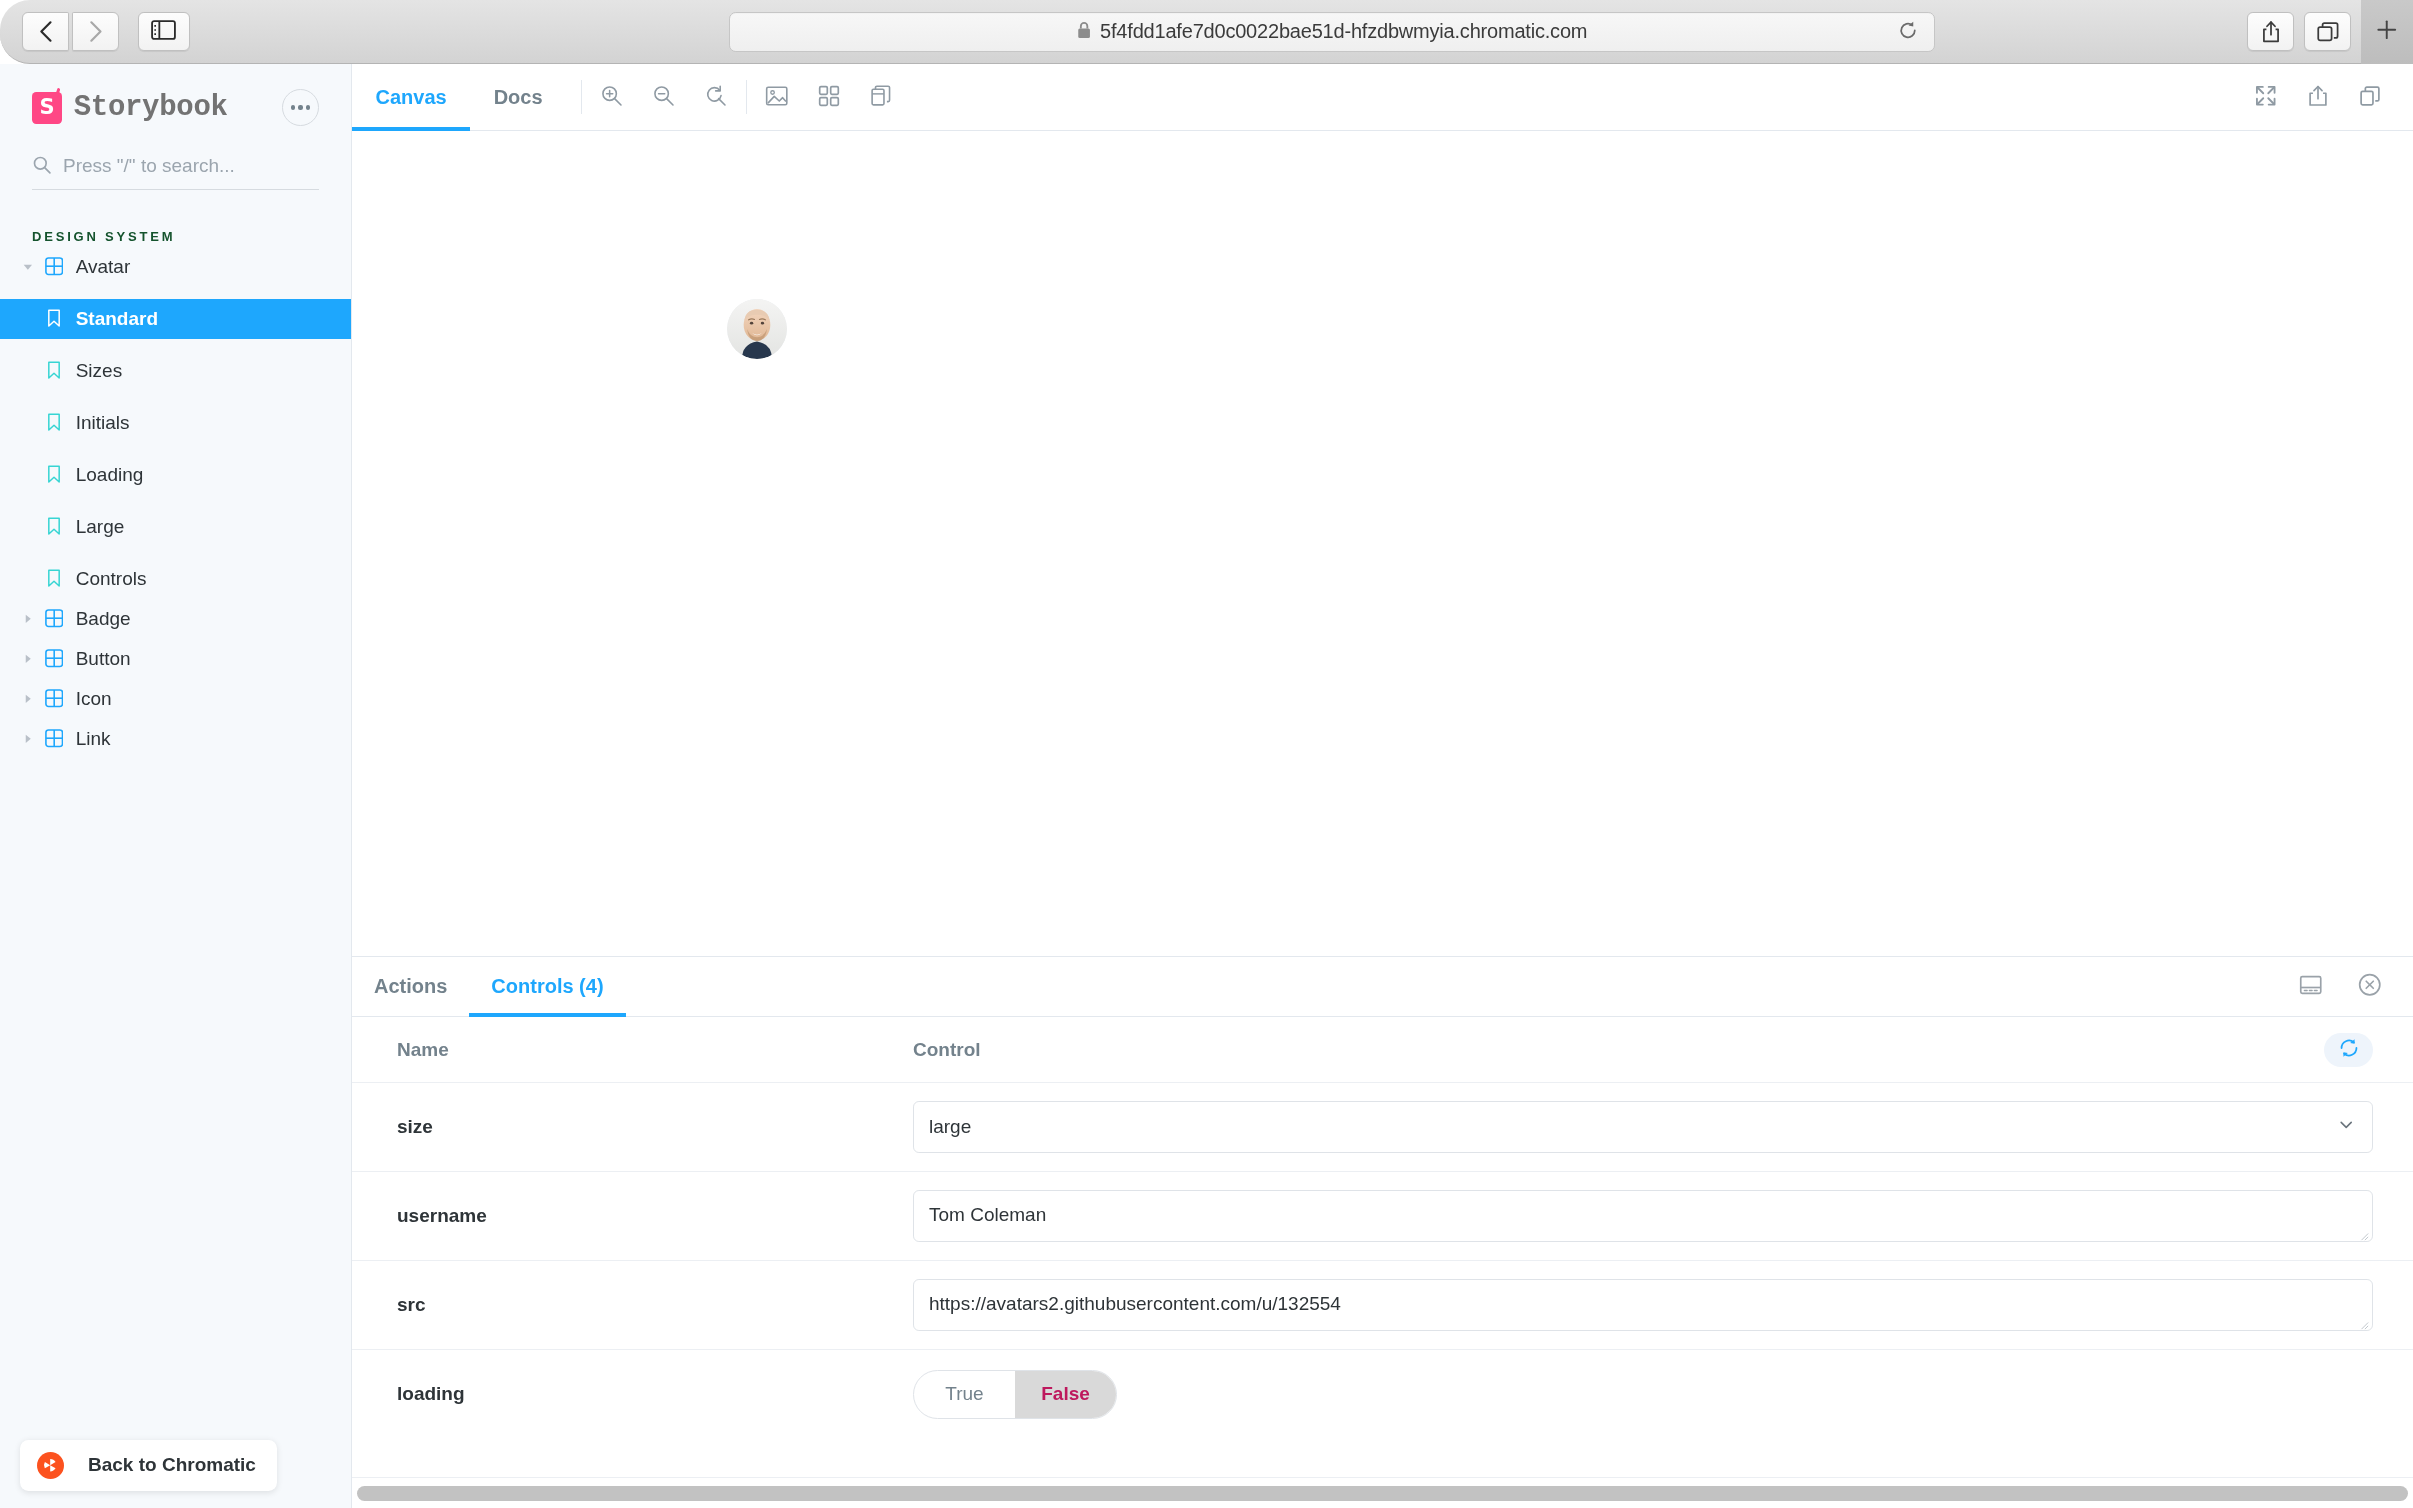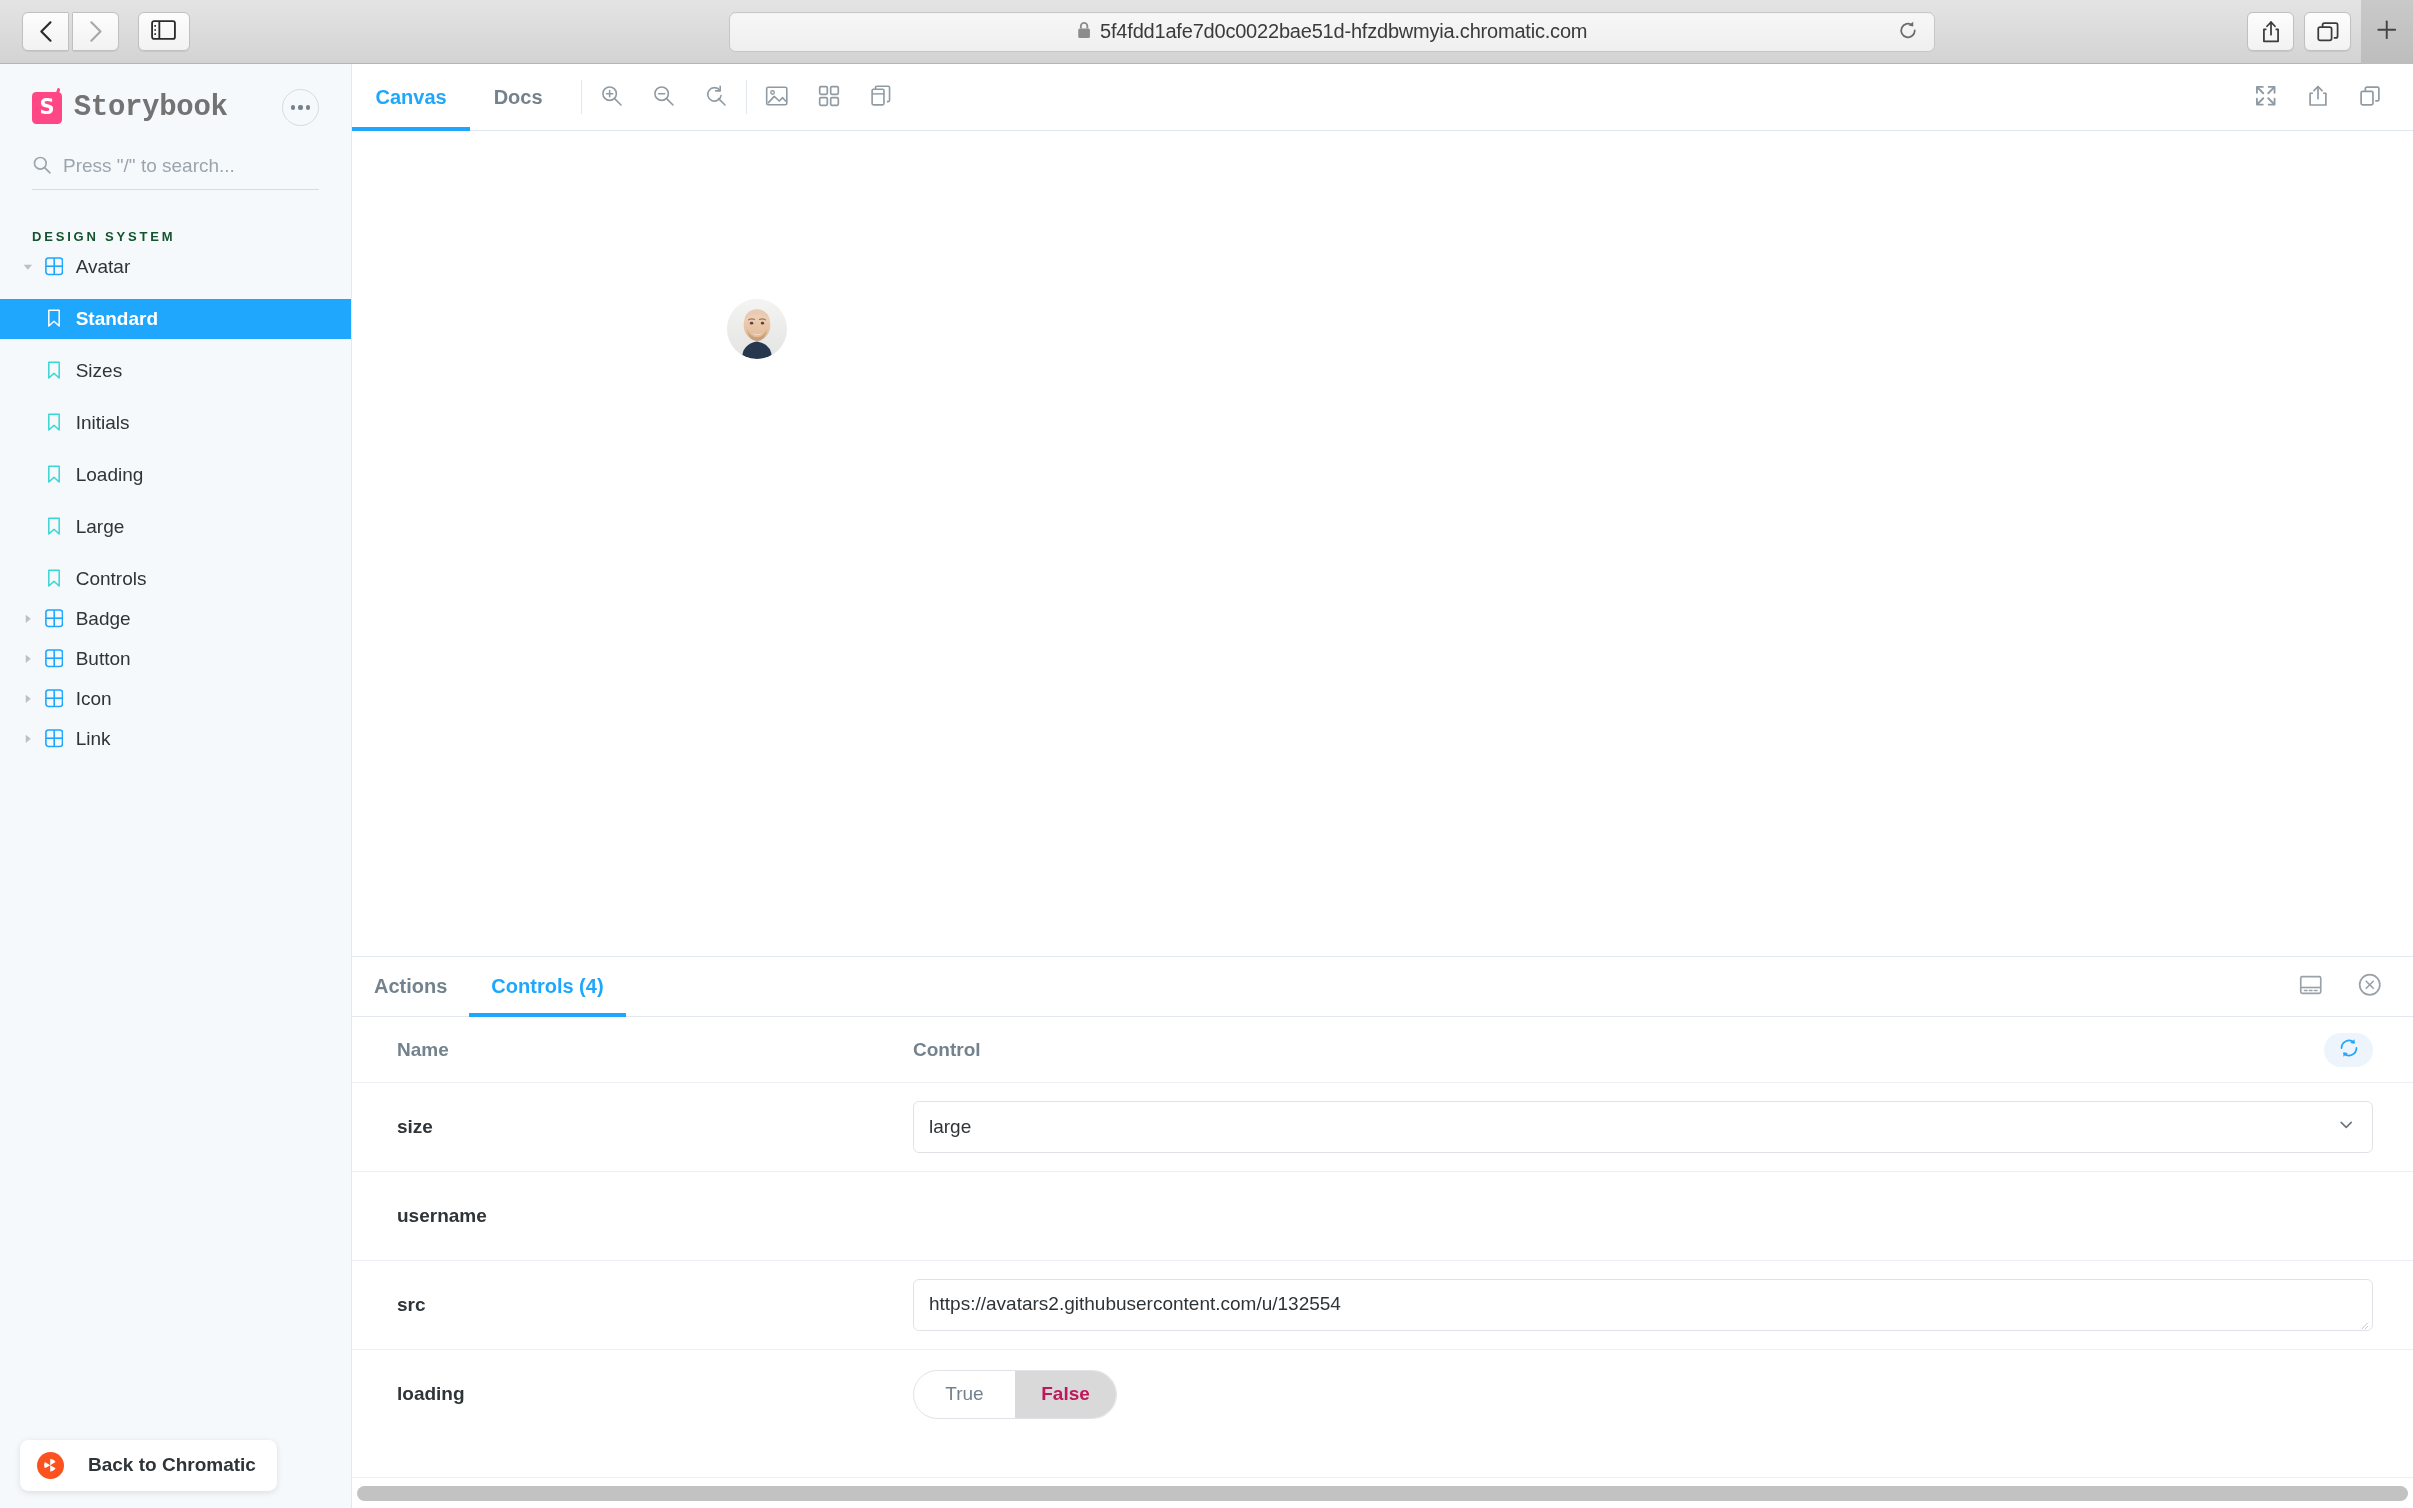--- a/index.html
+++ b/index.html
@@ -12,20 +12,21 @@
 
   
   .browser-chrome {
     height: 64px;
     background: linear-gradient(to bottom, #e4e4e4, #d3d3d3);
     border-bottom: 0.8px solid #b4b4b4;
     display: flex;
     align-items: center;
     padding: 0 22px;
     position: relative;
+    border-radius: 30px;
   }
   .nav-group { display: flex; gap: 3.4px; margin-right: 18.4px; }
   .chrome-btn {
     width: 47px; height: 39px;
     background: linear-gradient(to bottom, #fdfdfd, #f2f2f2);
     border: 0.8px solid #c0c0c0;
     border-radius: 5.9px;
     display: flex; align-items: center; justify-content: center;
     box-shadow: 0 0.8px 0.8px rgba(0,0,0,0.07);
   }
@@ -815,20 +816,31 @@
                 <svg width="18.4" height="18.4" viewBox="0 0 22 22">
                     <polyline points="5,8.5 11,14.5 17,8.5" fill="none" stroke="#6b757d" stroke-width="1.9" stroke-linecap="round" stroke-linejoin="round"></polyline>
                   </svg>
               </span>
             </div>
           </div>
         </div>
 
         <div class="ct-row">
           <div class="cell-name">username</div>
+          <div class="cell-ctrl">
+            <div class="ta-wrap">
+              <div class="ctl-textarea">Tom Coleman</div>
+              <span class="ta-grip">
+                <svg width="10" height="10" viewBox="0 0 12 12">
+                  <line x1="11" y1="3" x2="3" y2="11" stroke="#c2c8ce" stroke-width="1.2"></line>
+                  <line x1="11" y1="7" x2="7" y2="11" stroke="#c2c8ce" stroke-width="1.2"></line>
+                </svg>
+              </span>
+            </div>
+          </div>
         </div>
 
         <div class="ct-row">
           <div class="cell-name">src</div>
           <div class="cell-ctrl">
             <div class="ta-wrap">
               <div class="ctl-textarea">https://avatars2.githubusercontent.com/u/132554</div>
               <span class="ta-grip">
                 <svg width="10" height="10" viewBox="0 0 12 12">
                   <line x1="11" y1="3" x2="3" y2="11" stroke="#c2c8ce" stroke-width="1.2"></line>

